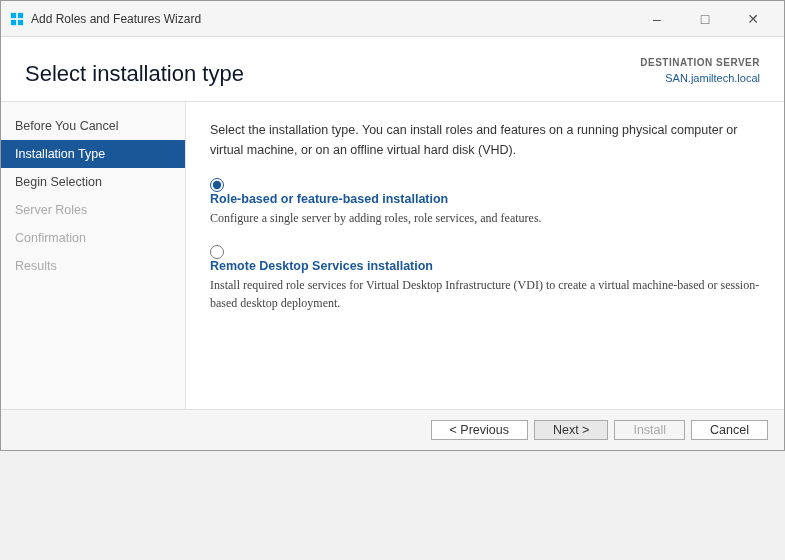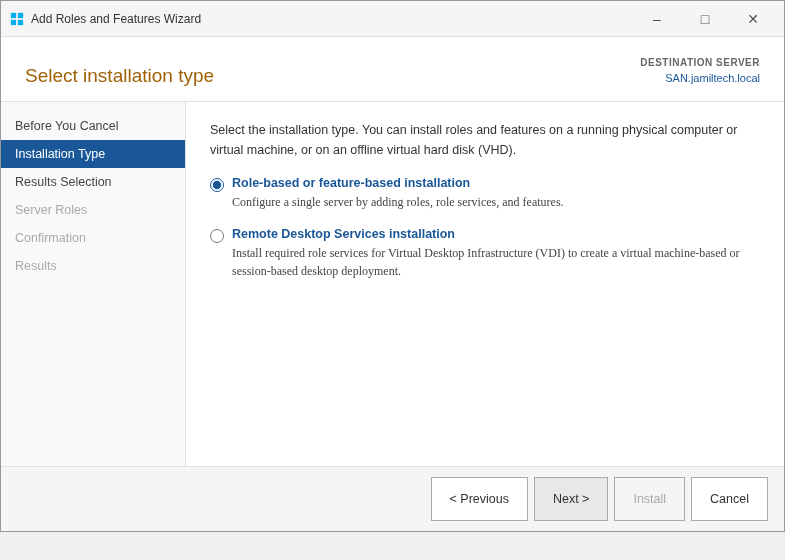--- a/index.html
+++ b/index.html
@@ -6,21 +6,21 @@
     body {
       font-family: 'Segoe UI', Tahoma, Geneva, Verdana, sans-serif;
       font-size: 13px;
       background: #f0f0f0;
       width: 785px;
       height: 560px;
       overflow: hidden;
     }
     .window {
       width: 785px;
-      height: 532px;
+      height: 451px;
       background: #fff;
       border: 1px solid #999;
       display: flex;
       flex-direction: column;
     }
     .title-bar {
       background: #f5f5f5;
       border-bottom: 1px solid #ddd;
       height: 36px;
       display: flex;
@@ -65,23 +65,23 @@
     .header-band {
       background: #fff;
       padding: 18px 24px 14px 24px;
       border-bottom: 1px solid #e0e0e0;
       display: flex;
       align-items: flex-end;
       justify-content: space-between;
       flex-shrink: 0;
     }
     .header-title {
-      font-size: 19px;
+      font-size: 22px;
       font-weight: 300;
-      color: #a16207;
+      color: #0f172a;
     }
     .destination-server {
       text-align: right;
       font-size: 11px;
       color: #555;
       line-height: 1.5;
     }
     .destination-server .label {
       font-weight: 700;
       color: #666;
@@ -131,21 +131,21 @@
       margin-bottom: 16px;
     }
     .option-group {
       display: flex;
       flex-direction: column;
       gap: 16px;
     }
     .option-item {
       display: flex;
       align-items: flex-start;
-      gap: 8px;
+      flex-direction: column;
     }
     .option-item input[type="radio"] {
       margin-top: 2px;
       flex-shrink: 0;
       cursor: pointer;
       accent-color: #1a5799;
       width: 14px;
       height: 14px;
     }
     .option-label {
@@ -167,21 +167,21 @@
     .footer {
       border-top: 1px solid #e0e0e0;
       background: #f5f5f5;
       padding: 10px 16px;
       display: flex;
       justify-content: flex-end;
       gap: 6px;
       flex-shrink: 0;
     }
     .footer-btn {
-      padding: 14px 18px;
+      padding: 2px 18px;
       font-size: 12.5px;
       border: 1px solid #aaa;
       background: #fff;
       cursor: pointer;
       color: #333;
       min-width: 70px;
       text-align: center;
     }
     .footer-btn:disabled {
       color: #aaa;
@@ -220,21 +220,21 @@
       <div class="label">DESTINATION SERVER</div>
       <div class="value">SAN.jamiltech.local</div>
     </div>
   </div>
 
   <div class="main-layout">
 
     <div class="sidebar">
       <div class="sidebar-item">Before You Cancel</div>
       <div class="sidebar-item active">Installation Type</div>
-      <div class="sidebar-item">Results Selection</div>
+      <div class="sidebar-item">Begin Selection</div>
       <div class="sidebar-item disabled">Server Roles</div>
       <div class="sidebar-item disabled">Confirmation</div>
       <div class="sidebar-item disabled">Results</div>
     </div>
 
     <div class="main-content">
       <p class="description-text">Select the installation type. You can install roles and features on a running physical computer or virtual machine, or on an offline virtual hard disk (VHD).</p>
 
       <div class="option-group">
 

